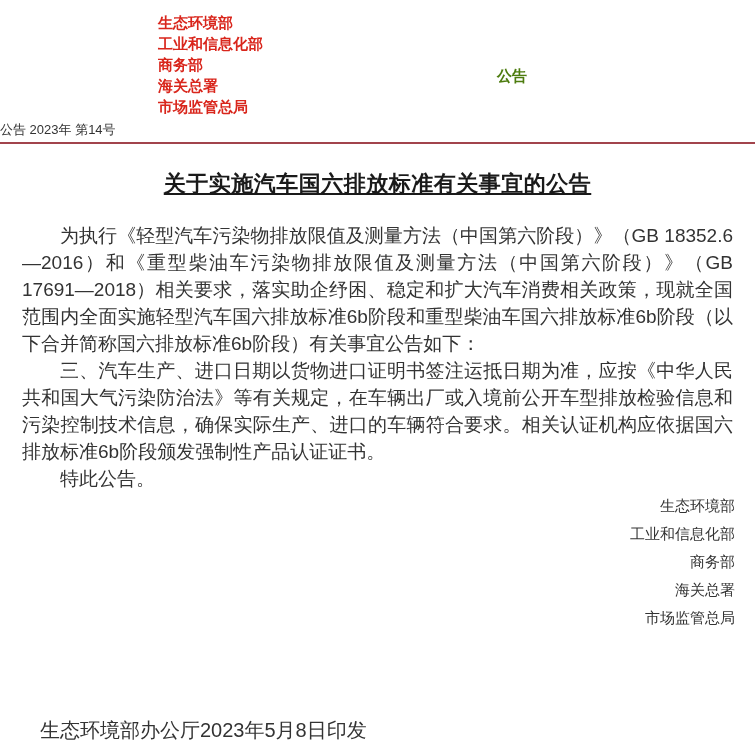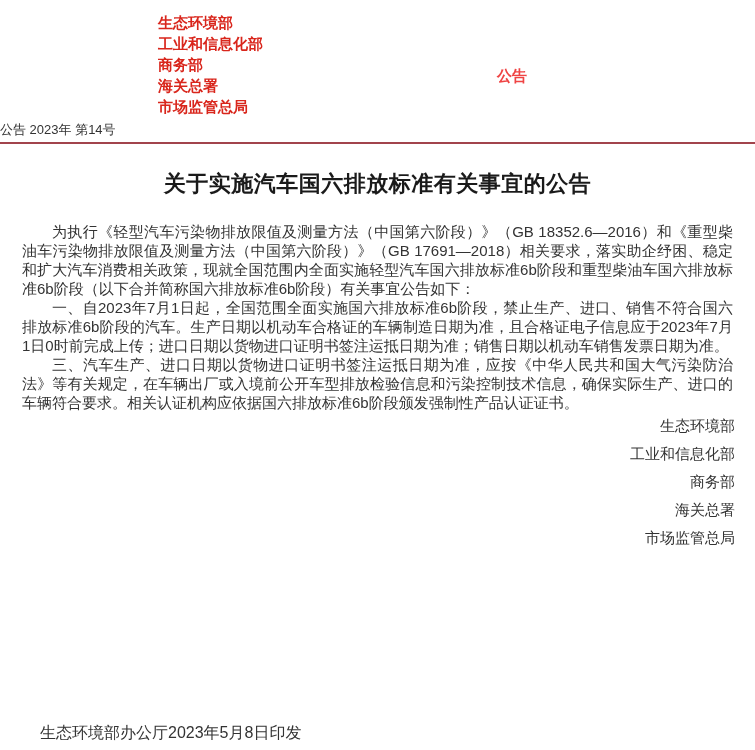--- a/index.html
+++ b/index.html
@@ -27,21 +27,21 @@
     color: #d9261c;
     font-weight: bold;
     font-size: 15px;
     line-height: 21px;
     white-space: nowrap;
   }
   .announcement-word {
     position: absolute;
     left: 497px;
     top: 65px;
-    color: #ef4444;
+    color: #4d7c0f;
     font-weight: bold;
     font-size: 15px;
     line-height: 21px;
   }
   .doc-number {
     text-align: left;
     font-size: 13px;
     line-height: 20px;
     color: #333333;
     margin-top: 3px;
@@ -54,47 +54,48 @@
   }
   
   .doc-title {
     text-align: center;
     font-size: 22px;
     font-weight: bold;
     color: #1a1a1a;
     margin-top: 24px;
     line-height: 32px;
     letter-spacing: 0.5px;
+    text-decoration: underline;
   }
   
   .doc-body {
     margin: 22px 22px 0 22px;
-    font-size: 15px;
-    line-height: 19px;
+    font-size: 19px;
+    line-height: 27px;
     color: #333333;
     text-align: justify;
   }
   .doc-body p {
     margin: 0;
     text-indent: 2em;
   }
   
   .signature-block {
     margin: 0 20px 0 0;
     text-align: right;
     font-size: 15px;
     line-height: 28px;
     color: #333333;
   }
   
   .print-footer {
     position: absolute;
     left: 40px;
     bottom: 6px;
-    font-size: 16px;
+    font-size: 20px;
     color: #333333;
     white-space: nowrap;
   }
 </style>
 </head>
 <body>
 
 <div class="header">
   <div class="agency-list">
     <div class="agency-line">生态环境部</div>
@@ -106,22 +107,22 @@
   <div class="announcement-word">公告</div>
   <div class="doc-number">公告 2023年 第14号</div>
 </div>
 
 <hr class="red-divider">
 
 <h1 class="doc-title">关于实施汽车国六排放标准有关事宜的公告</h1>
 
 <div class="doc-body">
   <p>为执行《轻型汽车污染物排放限值及测量方法（中国第六阶段）》（GB 18352.6—2016）和《重型柴油车污染物排放限值及测量方法（中国第六阶段）》（GB 17691—2018）相关要求，落实助企纾困、稳定和扩大汽车消费相关政策，现就全国范围内全面实施轻型汽车国六排放标准6b阶段和重型柴油车国六排放标准6b阶段（以下合并简称国六排放标准6b阶段）有关事宜公告如下：</p>
-  <p>一、自2023年7月1日起，全国范围全面实施国六排放标准6b阶段，禁止生产、进口、销售不符合国六排放标准6b阶段的汽车。生产日期以机动车合格证的车辆制造日期为准，且合格证电子信息应于2023年7月1日0时前完成上传；进口日期以货物进口证明书签注运抵日期为准；销售日期以机动车销售发票日期为准。</p>
   <p>三、汽车生产、进口日期以货物进口证明书签注运抵日期为准，应按《中华人民共和国大气污染防治法》等有关规定，在车辆出厂或入境前公开车型排放检验信息和污染控制技术信息，确保实际生产、进口的车辆符合要求。相关认证机构应依据国六排放标准6b阶段颁发强制性产品认证证书。</p>
+  <p>特此公告。</p>
 </div>
 
 <div class="signature-block">
   <div>生态环境部</div>
   <div>工业和信息化部</div>
   <div>商务部</div>
   <div>海关总署</div>
   <div>市场监管总局</div>
 </div>
 

